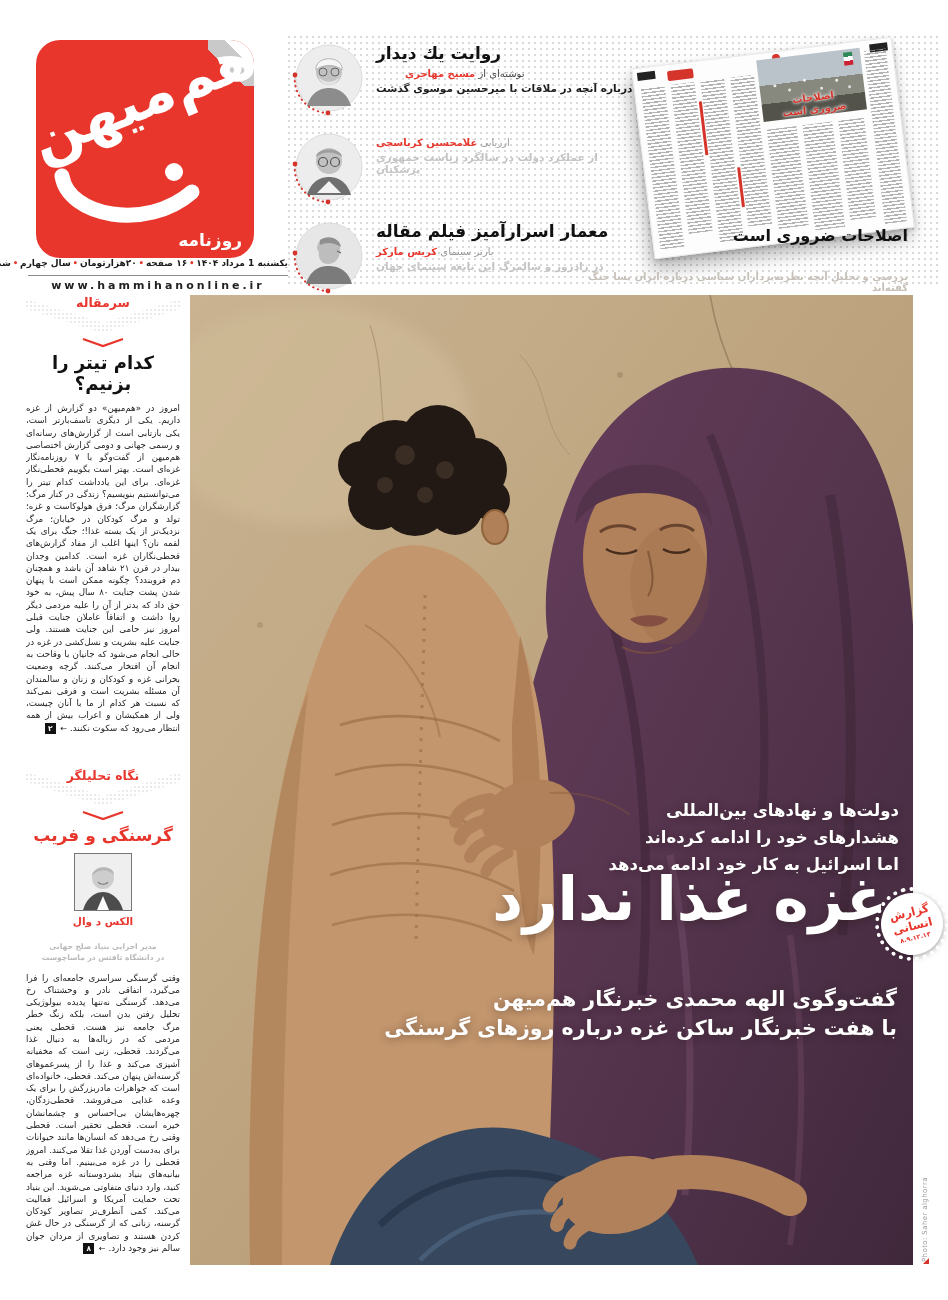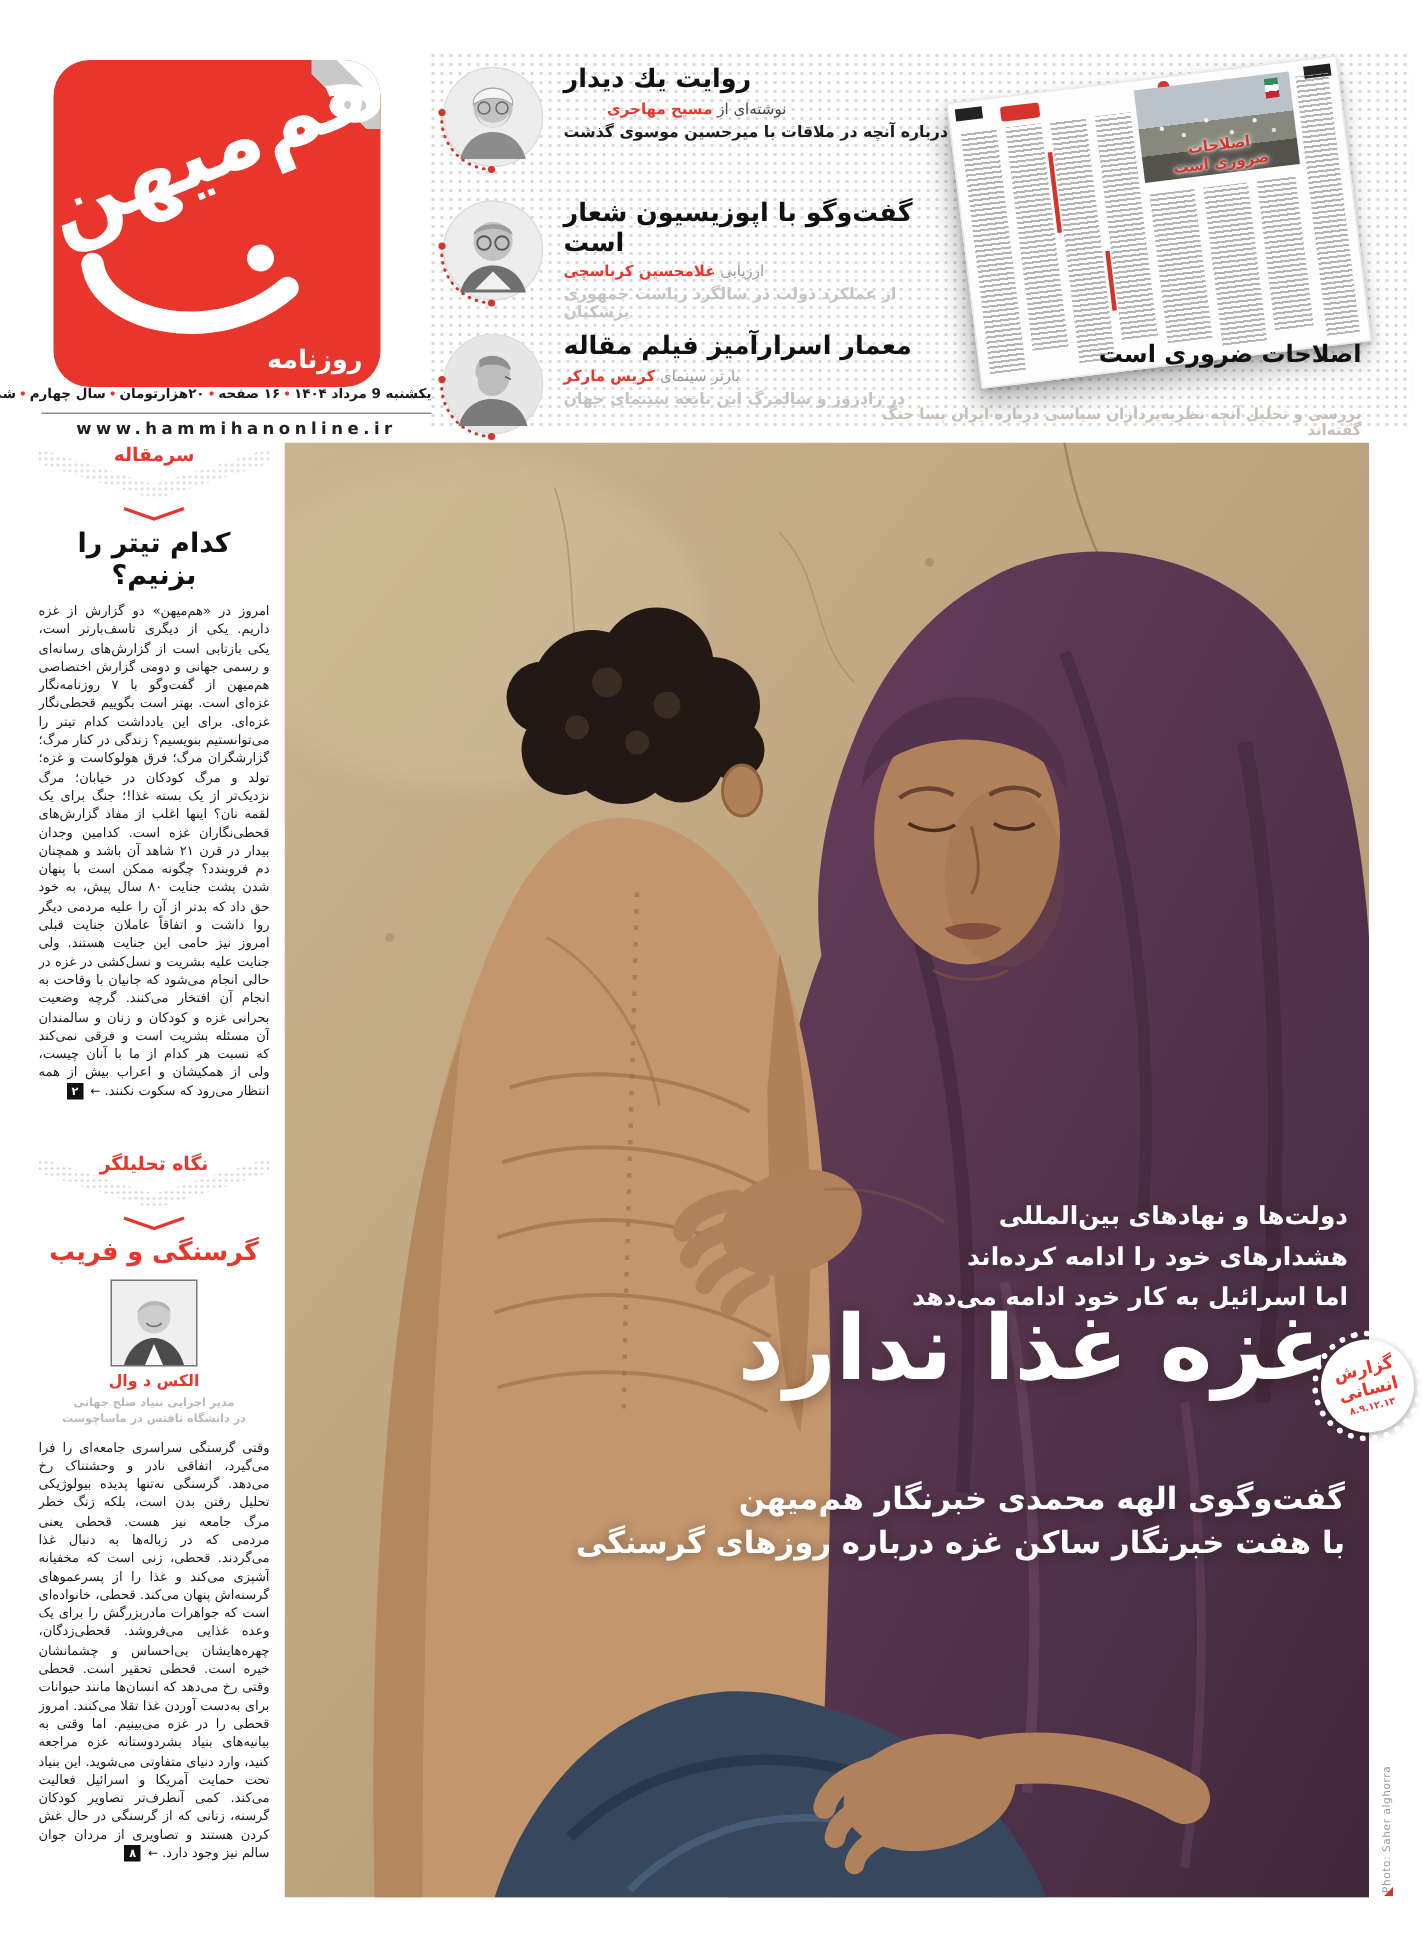--- a/index.html
+++ b/index.html
@@ -126,21 +126,21 @@
   .sec-editorial .sec-body { max-height:394px; }
   .sec-analyst  .sec-body { max-height:318px; }
   .ref-arrow::before { content:"←"; font-size:8px; color:#111; margin-left:2px; }
   .page-box {
     display:inline-block; width:11px; height:11px; background:#111; color:#fff;
     font-size:7.5px; line-height:11px; text-align:center; font-weight:bold;
     vertical-align:middle;
   }
   .author-photo { width:58px; height:58px; margin:8px auto 0; border:1px solid #777; background:#efefef; }
   .author-name { text-align:center; color:#e8362d; font-weight:900; font-size:10.5px; margin-top:4px; }
-  .author-title { text-align:center; color:#b9b9b9; font-size:7.5px; line-height:1.5; margin-top:2px; font-weight:bold; }
+  .author-title { text-align:center; color:#b9b9b9; font-size:7.5px; line-height:1.5; margin-top:14px; font-weight:bold; }
 
   
   .main-photo { left:190px; top:295px; width:723px; height:1098px; overflow:visible; }
   .main-photo svg.scene { position:absolute; inset:0; }
   .kicker {
     position:absolute; right:14px; top:502px; text-align:right;
     color:#fff; font-size:16.5px; font-weight:bold; line-height:27px;
     text-shadow:0 1px 8px rgba(40,25,20,.45);
   }
   .main-headline {
@@ -186,21 +186,21 @@
   <div class="logo-fold"></div>
   <div class="logo-word">هم‌میهن</div>
   <svg class="logo-swash" viewBox="0 0 150 80">
     <path d="M 8 18 C 14 58 92 74 138 34" fill="none" stroke="#ffffff" stroke-width="15" stroke-linecap="round"></path>
     <circle cx="120" cy="14" r="9" fill="#ffffff"></circle>
   </svg>
   <div class="logo-type">روزنامه</div>
 </div>
 
 <div class="abs dateline">
-  <span class="seg">یکشنبه 9 مرداد ۱۴۰۴</span>
+  <span class="seg">یکشنبه 1 مرداد ۱۴۰۴</span>
   <span class="seg">۱۶ صفحه</span>
   <span class="seg">۲۰هزارتومان</span>
   <span class="seg">سال چهارم</span>
   <span class="seg">شماره ۸۴۳</span>
 </div>
 <div class="abs head-rule"></div>
 <div class="abs site-url">www.hammihanonline.ir</div>
 
 <div class="abs top-stories">
 
@@ -238,21 +238,20 @@
         <circle cx="37" cy="30" r="13" fill="#c2c2c2"></circle>
         <path d="M24 26 C24 16 50 16 50 26 C44 20 30 20 24 26 Z" fill="#9d9d9d"></path>
         <circle cx="31" cy="31" r="4.5" fill="none" stroke="#555" stroke-width="1.2"></circle>
         <circle cx="43" cy="31" r="4.5" fill="none" stroke="#555" stroke-width="1.2"></circle>
         <path d="M 36 71 A 34 34 0 0 1 3 33" fill="none" stroke="#d5342b" stroke-width="2" stroke-dasharray="0.5 4.5" stroke-linecap="round"></path>
         <circle cx="36" cy="71" r="2.4" fill="#d5342b"></circle>
           <circle cx="3" cy="33" r="2.4" fill="#d5342b"></circle>
       </svg>
     </div>
     <div class="story-text">
-      <div class="story-headline">گفت‌وگو با اپوزیسیون شعار است</div>
       <div class="story-byline">
         <span>ارزیابی</span>
         <span class="bn">غلامحسین کرباسچی</span>
       </div>
       <div class="story-sub">از عملکرد دولت در سالگرد ریاست جمهوری پزشکیان</div>
     </div>
   </div>
 
   <div class="story">
     <div class="avatar">

